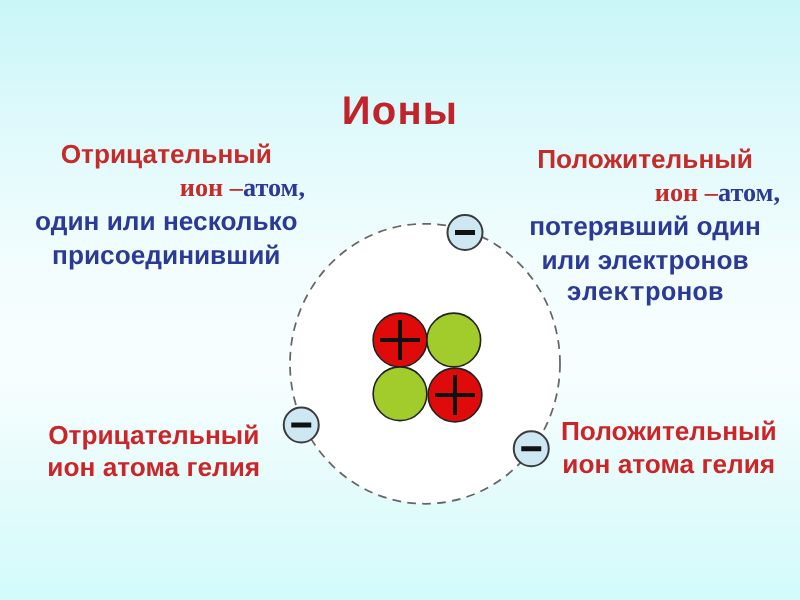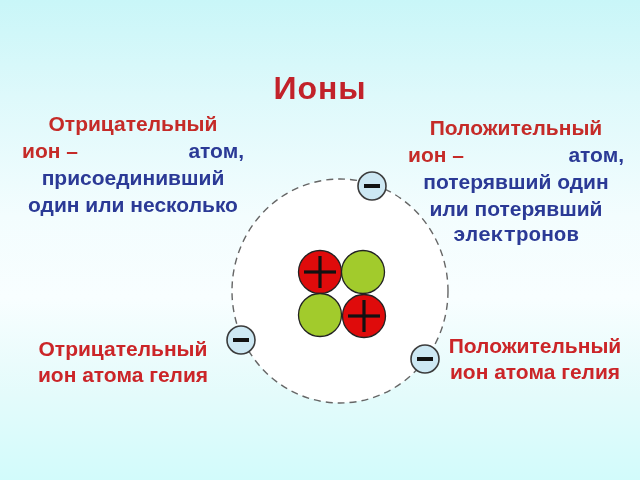--- a/index.html
+++ b/index.html
@@ -5,21 +5,21 @@
   html,body{margin:0;padding:0;}
   .slide{
     position:relative;width:640px;height:480px;overflow:hidden;
     font-family:"Liberation Sans",sans-serif;font-weight:bold;
     background:linear-gradient(180deg,#c9f6f8 0%,#def9fb 20%,#f3fdfe 45%,#f8feff 62%,#e4fbfb 82%,#d2fbfb 100%);
   }
   .title{position:absolute;left:0;top:26px;width:100%;text-align:center;font-size:32px;letter-spacing:1px;z-index:2;margin-top:44px;}
   .defblock{position:absolute;font-size:21px;line-height:27px;text-align:center;z-index:2;}
   .left-def{left:16px;top:110px;width:234px;}
   .right-def{left:402px;top:114px;width:228px;}
-  .defline2{display:flex;justify-content:space-between;padding:0 6px;}
+  .defline2{display:flex;justify-content:flex-end;padding:0 6px;font-family:Liberation Serif, serif;}
   .caption{position:absolute;font-size:21px;line-height:26px;text-align:center;white-space:nowrap;z-index:2;}
   .left-caption{left:22px;top:336px;width:202px;}
   .right-caption{left:428px;top:333px;width:214px;}
   svg.diagram{position:absolute;left:0;top:0;z-index:1;}
 </style>
 </head>
 <body>
 
 <div class="slide">
 
@@ -56,32 +56,32 @@
         <line x1="417" y1="359" x2="433" y2="359" stroke="#111111" stroke-width="4"></line>
       </g>
     </svg>
 
   <div class="defblock left-def">
     <div style="color: rgb(197, 43, 40);">Отрицательный</div>
     <div class="defline2">
       <span style="color: rgb(197, 43, 40);">ион –</span>
       <span style="color: rgb(43, 58, 150);">атом,</span>
     </div>
+    <div style="color: rgb(43, 58, 150);">один или несколько</div>
     <div style="color: rgb(43, 58, 150);">присоединивший</div>
-    <div style="color: rgb(43, 58, 150);">один или несколько</div>
   </div>
 
   <div class="defblock right-def">
     <div style="color: rgb(197, 43, 40);">Положительный</div>
     <div class="defline2">
       <span style="color: rgb(197, 43, 40);">ион –</span>
       <span style="color: rgb(43, 58, 150);">атом,</span>
     </div>
     <div style="color: rgb(43, 58, 150);">потерявший один</div>
-    <div style="color: rgb(43, 58, 150);">или потерявший</div>
+    <div style="color: rgb(43, 58, 150);">или электронов</div>
     <div style="color: rgb(43, 58, 150); font-family: Liberation Mono, monospace;">электронов</div>
   </div>
 
   <div class="caption left-caption" style="color: rgb(203, 37, 40);">
     <div>Отрицательный</div>
     <div>ион атома гелия</div>
   </div>
 
   <div class="caption right-caption" style="color: rgb(203, 37, 40);">
     <div>Положительный</div>

